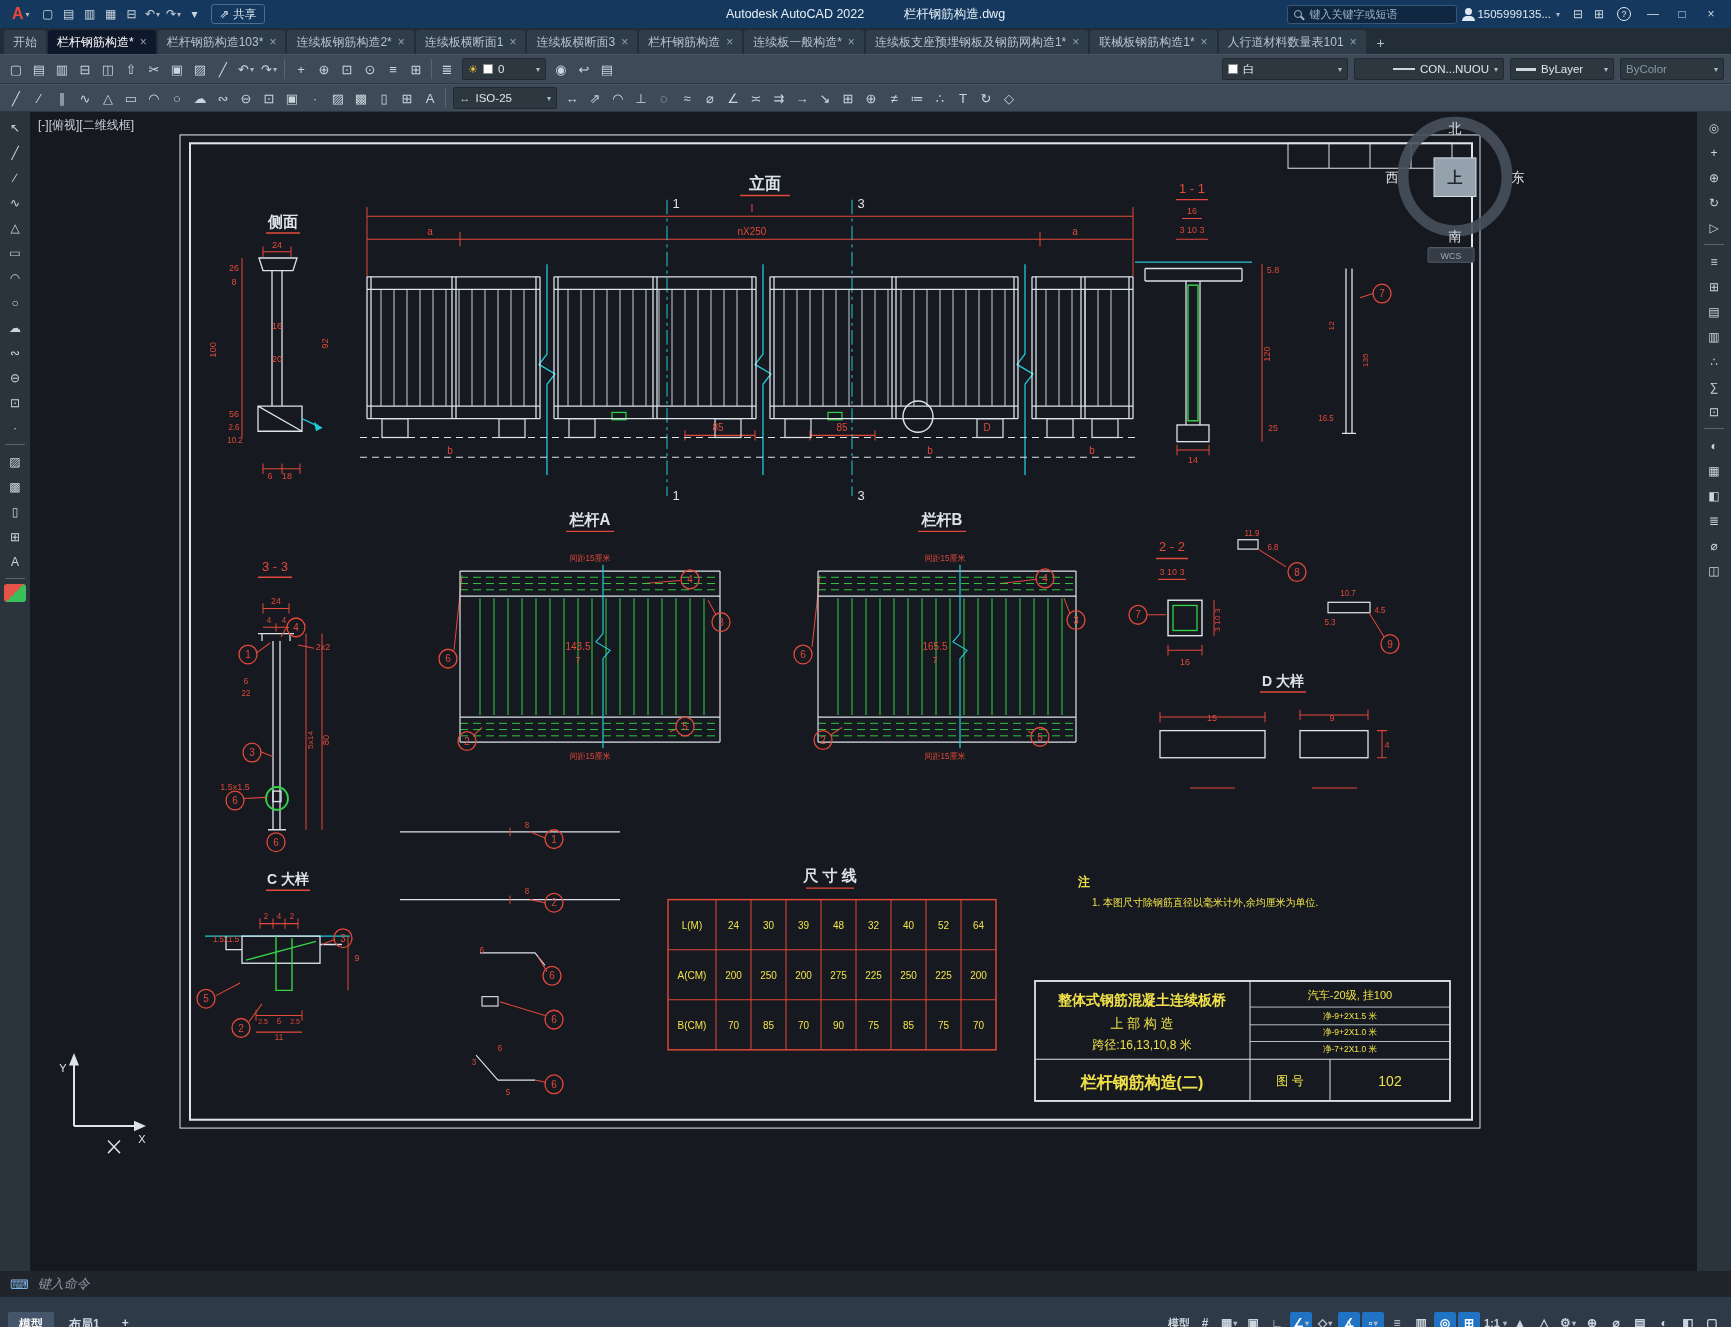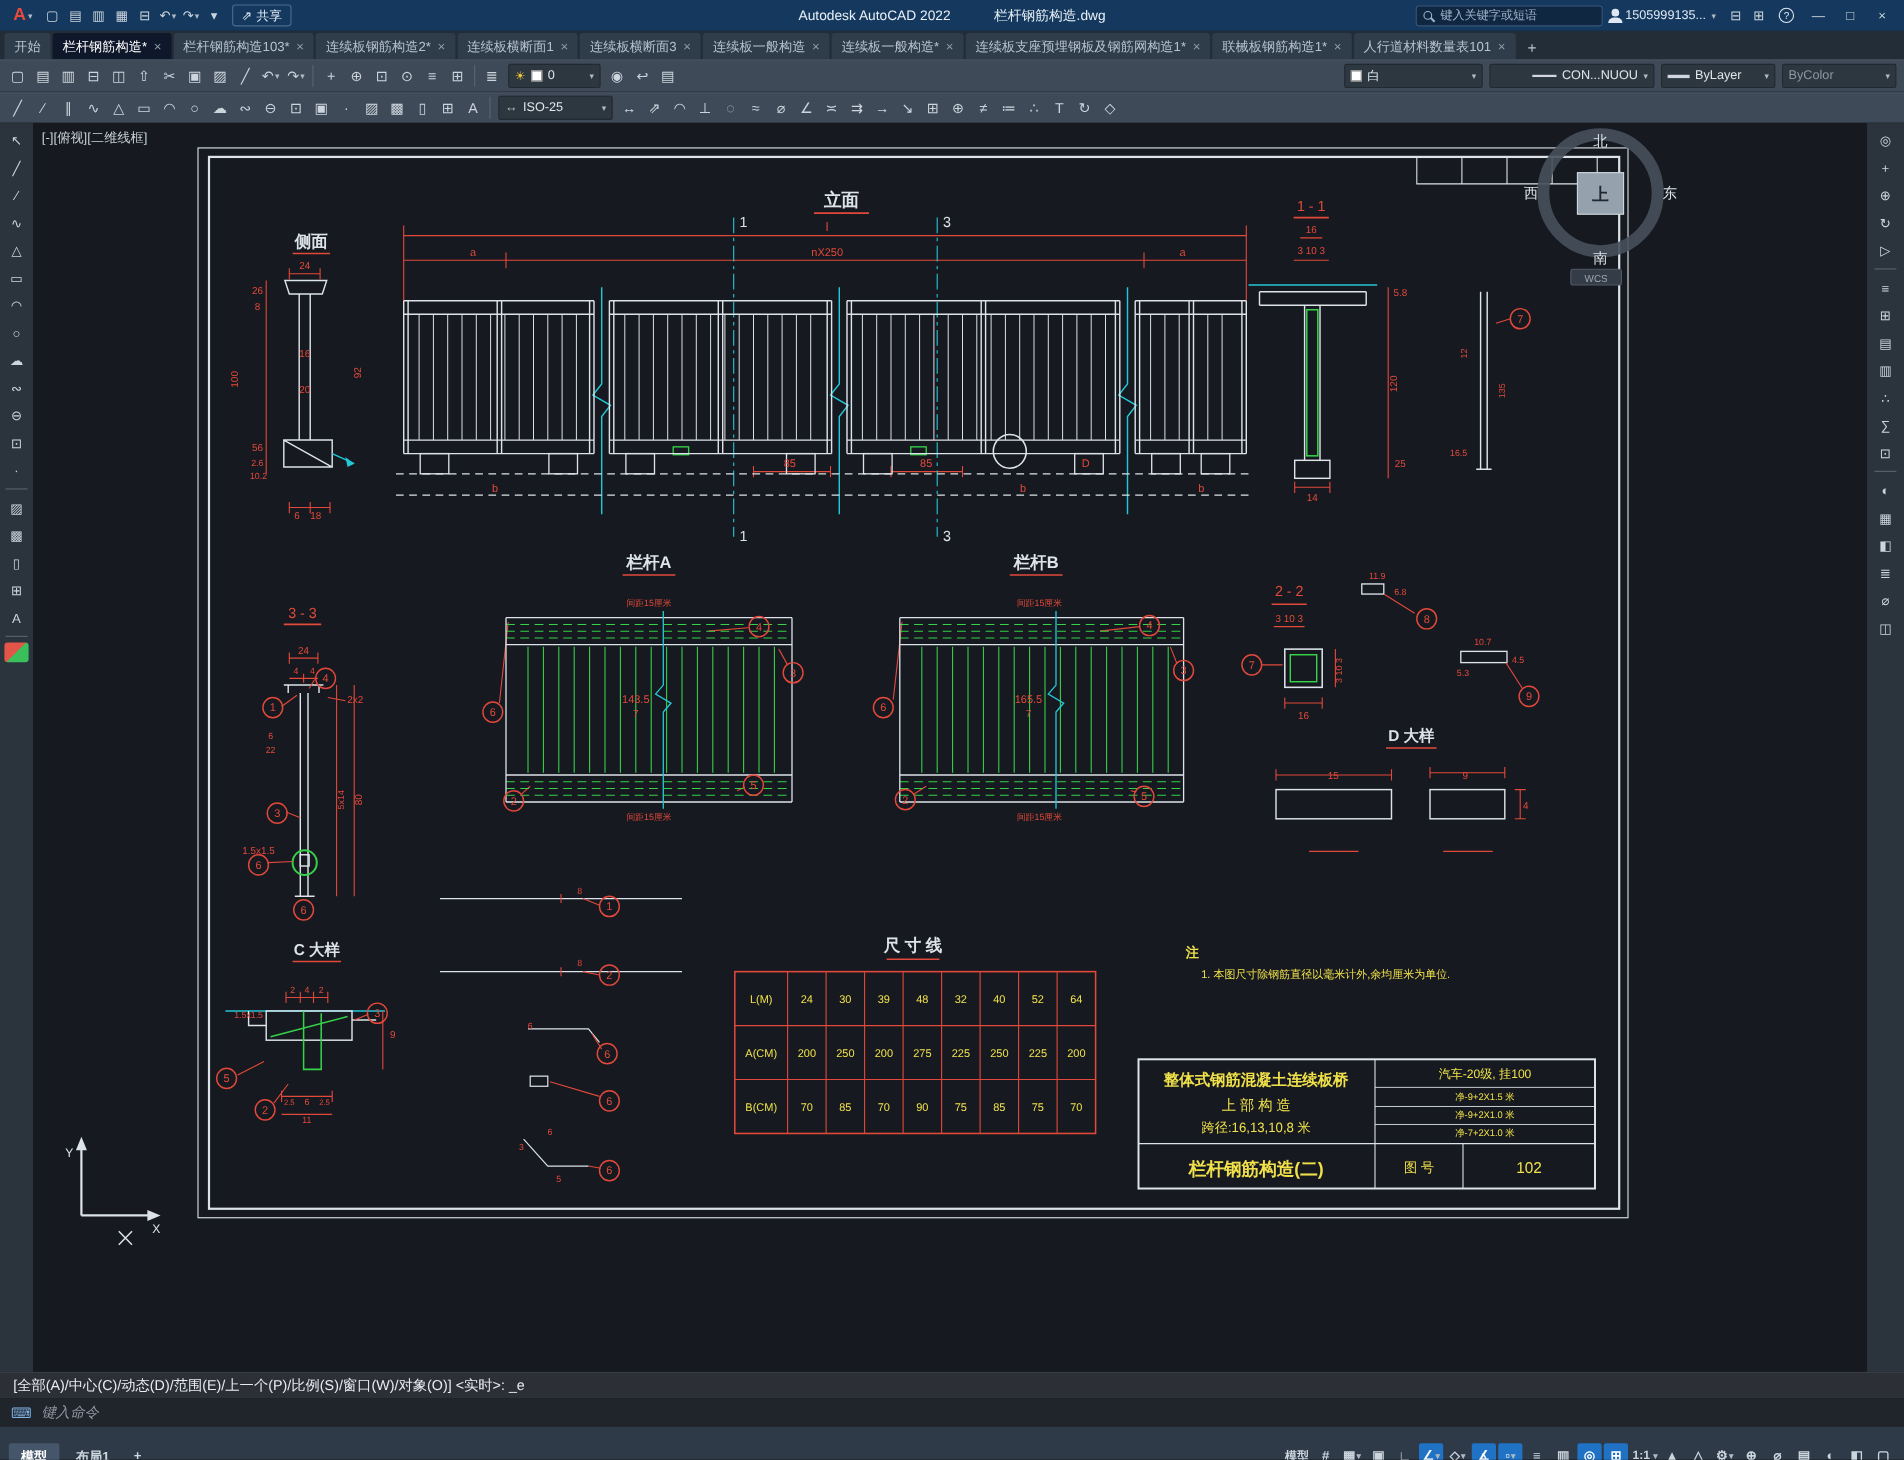--- a/index.html
+++ b/index.html
@@ -214,21 +214,21 @@
         </div>
         <div class="dtab">
           <span>连续板横断面1</span>
           <span class="tx">×</span>
         </div>
         <div class="dtab">
           <span>连续板横断面3</span>
           <span class="tx">×</span>
         </div>
         <div class="dtab">
-          <span>连续板一般构造</span>
+          <span>栏杆钢筋构造</span>
           <span class="tx">×</span>
         </div>
         <div class="dtab">
           <span>连续板一般构造*</span>
           <span class="tx">×</span>
         </div>
         <div class="dtab">
           <span>连续板支座预埋钢板及钢筋网构造1*</span>
           <span class="tx">×</span>
         </div>
@@ -1082,23 +1082,20 @@
         </span>
         <span class="tbtn">
           <span>⌀</span>
         </span>
         <span class="tbtn">
           <span>◫</span>
         </span>
       </div>
   </div>
 
-  <div class="cmdhist">
-    <span>[全部(A)/中心(C)/动态(D)/范围(E)/上一个(P)/比例(S)/窗口(W)/对象(O)] &lt;实时&gt;: _e</span>
-  </div>
   <div class="cmdinput">
     <span class="cmdicon">⌨</span>
     <span class="prompt">键入命令</span>
   </div>
 
   <div class="statusbar">
     <div class="ltab active">模型</div>
     <div class="ltab">布局1</div>
     <div class="ltab plus">+</div>
     <div class="status-right">

